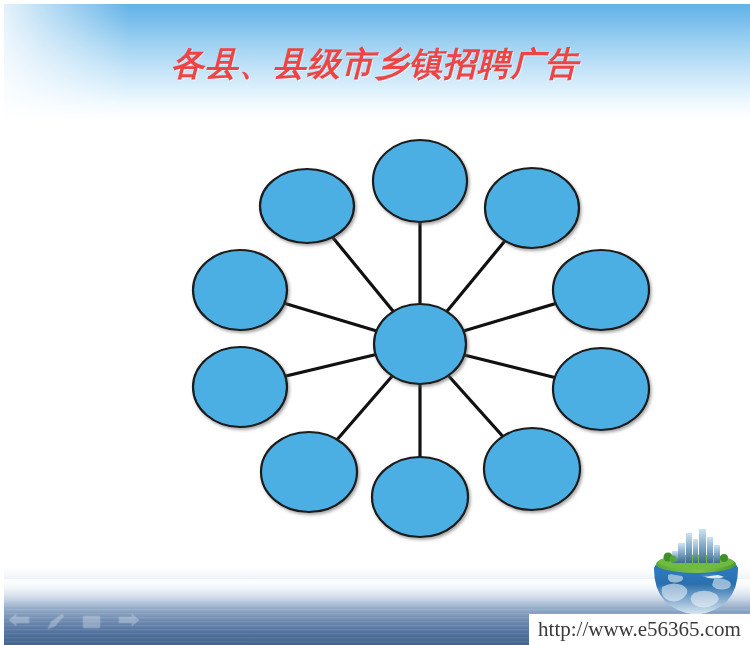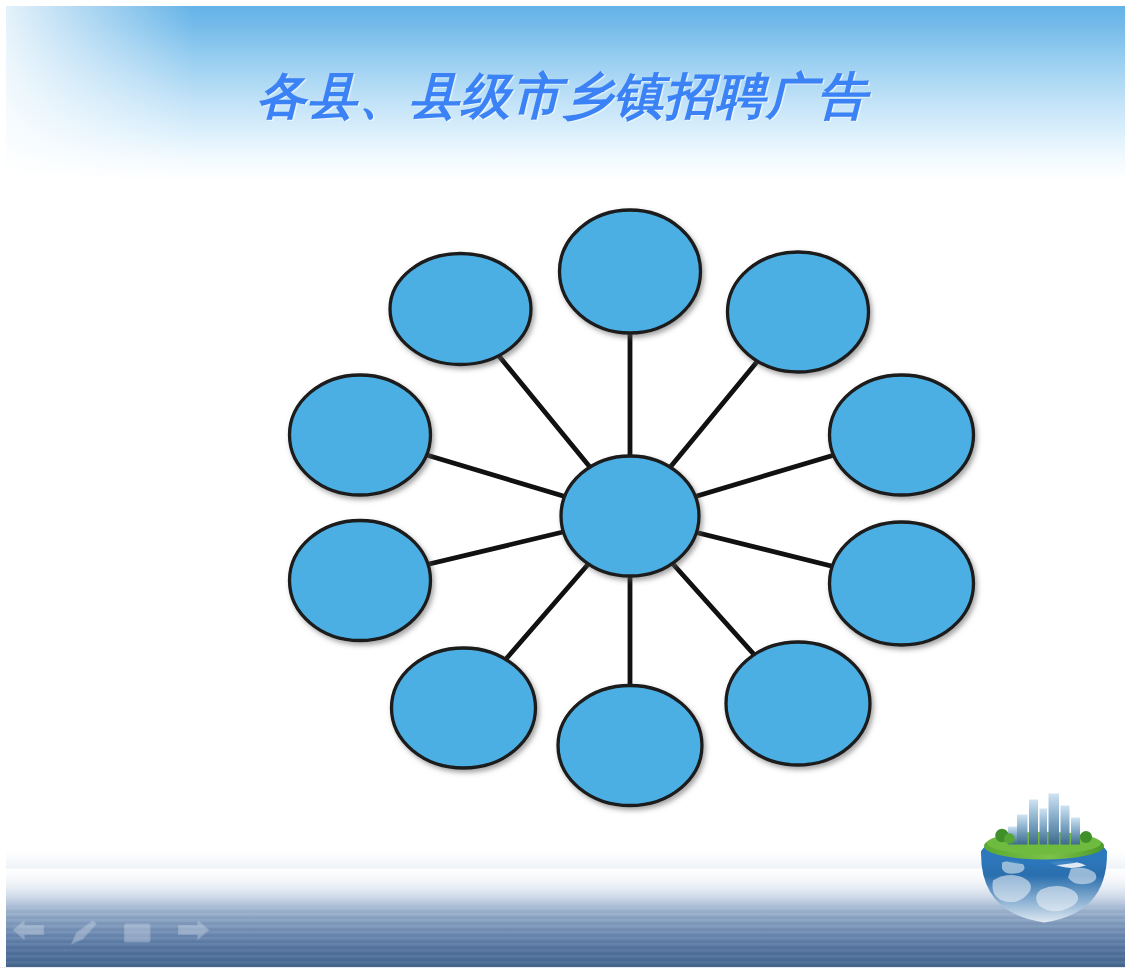--- a/index.html
+++ b/index.html
@@ -61,21 +61,21 @@
   .title {
     position: absolute;
     left: 0;
     top: 42px;
     width: 750px;
     text-align: center;
     font-size: 33px;
     font-weight: bold;
     font-style: italic;
     letter-spacing: 1px;
-    color: #3b82f6;
+    color: #ef4444;
     text-shadow: 1px 1px 0 rgba(255,255,255,0.55);
     white-space: nowrap;
   }
 
   
   .water-band {
     position: absolute;
     left: 0;
     bottom: 0;
     width: 750px;
@@ -284,14 +284,15 @@
       <rect x="59" y="12" width="6" height="26" fill="url(#bldgGrad)"></rect>
       <rect x="66" y="20" width="6" height="18" fill="url(#bldgGrad)"></rect>
       <rect x="24" y="26" width="6" height="12" fill="url(#bldgGrad)"></rect>
 
       <circle cx="20" cy="32" r="4.5" fill="#3f8f2a"></circle>
       <circle cx="25" cy="34" r="3.5" fill="#56a636"></circle>
       <circle cx="76" cy="33" r="4" fill="#3f8f2a"></circle>
     </g>
   </svg>
 
+  <div class="watermark">http://www.e56365.com</div>
 
 </div>
 
 </body></html>

